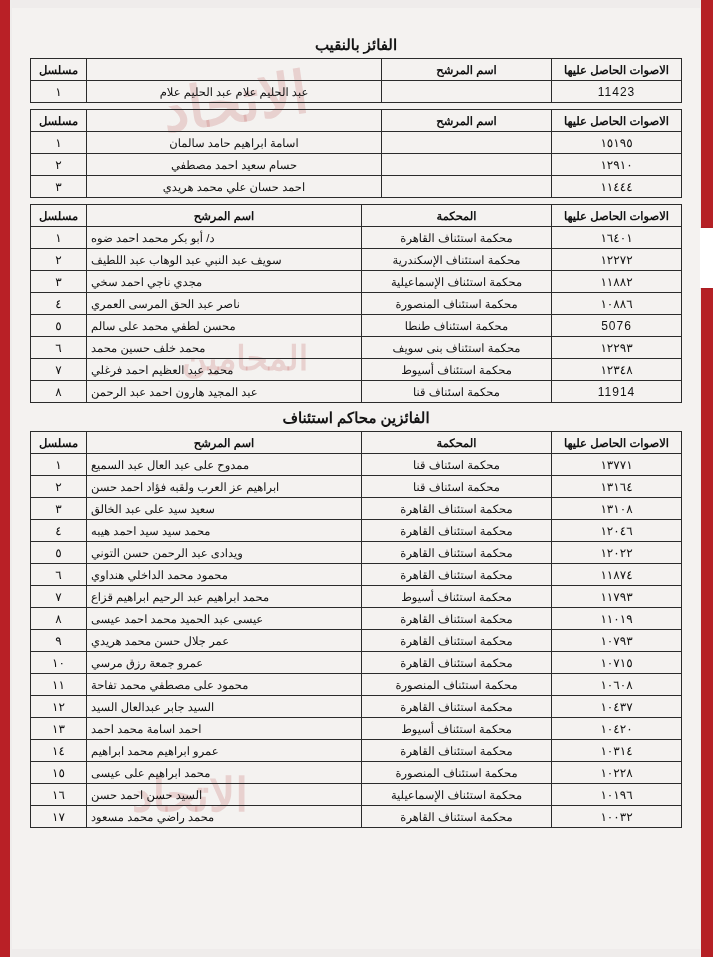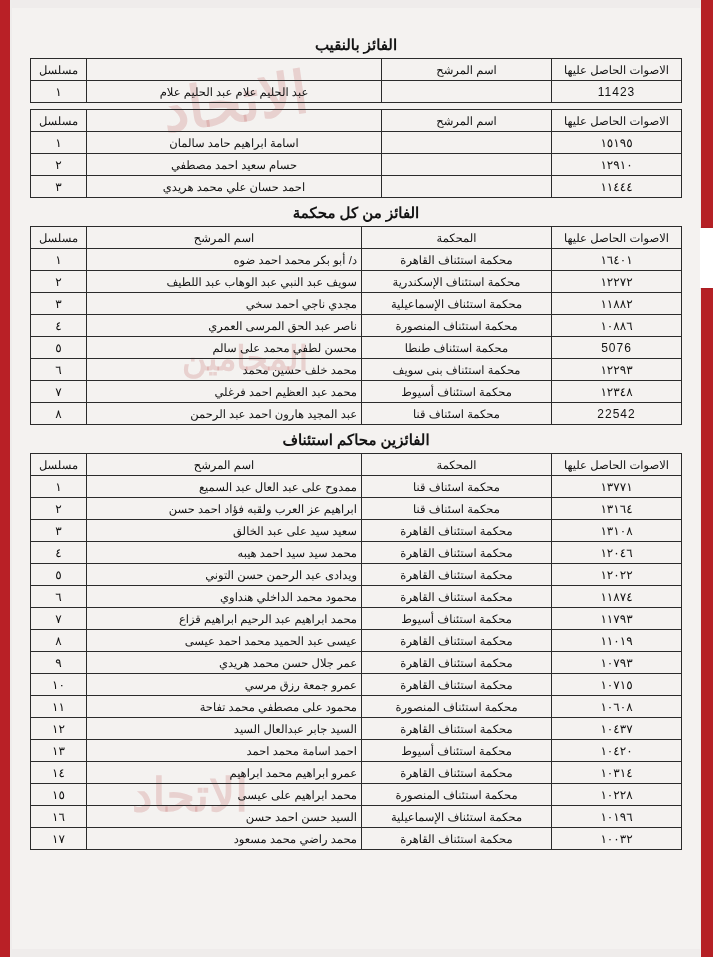--- a/index.html
+++ b/index.html
@@ -89,25 +89,25 @@
   th, td {
     border: 1px solid #2b2b2b;
     font-size: 11.5px;
     color: #111;
     height: 21px;
     padding: 0 4px;
     text-align: center;
     white-space: nowrap;
     overflow: hidden;
   }
-  th { font-weight: normal; font-size: 11.5px; }
+  th { font-weight: bold; font-size: 11.5px; }
   .col-serial { width: 56px; }
   .col-court  { width: 190px; }
   .col-votes  { width: 130px; }
-  td.name { text-align: right; font-size: 11.5px; }
+  td.name { text-align: left; font-size: 11.5px; }
   td.num { font-size: 12px; letter-spacing: 1px; }
   tr.hdr th { background: transparent; }
 
   
   .t-naqib td.name, .t-legal td.name { text-align: center; }
   .spacer-col { width: 170px; border-left: 1px solid #2b2b2b; }
 </style>
 </head>
 <body>
 
@@ -181,21 +181,20 @@
             <td class="num">١١٤٤٤</td>
             <td></td>
             <td class="name">احمد حسان علي محمد هريدي</td>
             <td class="num">٣</td>
           </tr>
         </tbody>
           </table>
       </div>
 
       <div class="section">
-        <div class="section-title">الفائز من كل محكمة</div>
         <table>
           <colgroup>
             <col class="col-votes">
               <col class="col-court">
               <col>
               <col class="col-serial">
           </colgroup>
           <tbody>
               <tr class="hdr">
             <th>الاصوات الحاصل عليها</th>
@@ -239,21 +238,21 @@
             <td class="name">محمد خلف حسين محمد</td>
             <td class="num">٦</td>
           </tr>
           <tr>
             <td class="num">١٢٣٤٨</td>
             <td>محكمة استئناف أسيوط</td>
             <td class="name">محمد عبد العظيم احمد فرغلي</td>
             <td class="num">٧</td>
           </tr>
           <tr>
-            <td class="num">22542</td>
+            <td class="num">11914</td>
             <td>محكمة اسئناف قنا</td>
             <td class="name">عبد المجيد هارون احمد عبد الرحمن</td>
             <td class="num">٨</td>
           </tr>
         </tbody>
           </table>
       </div>
 
       <div class="section">
         <div class="section-title">الفائزين محاكم استئناف</div>

